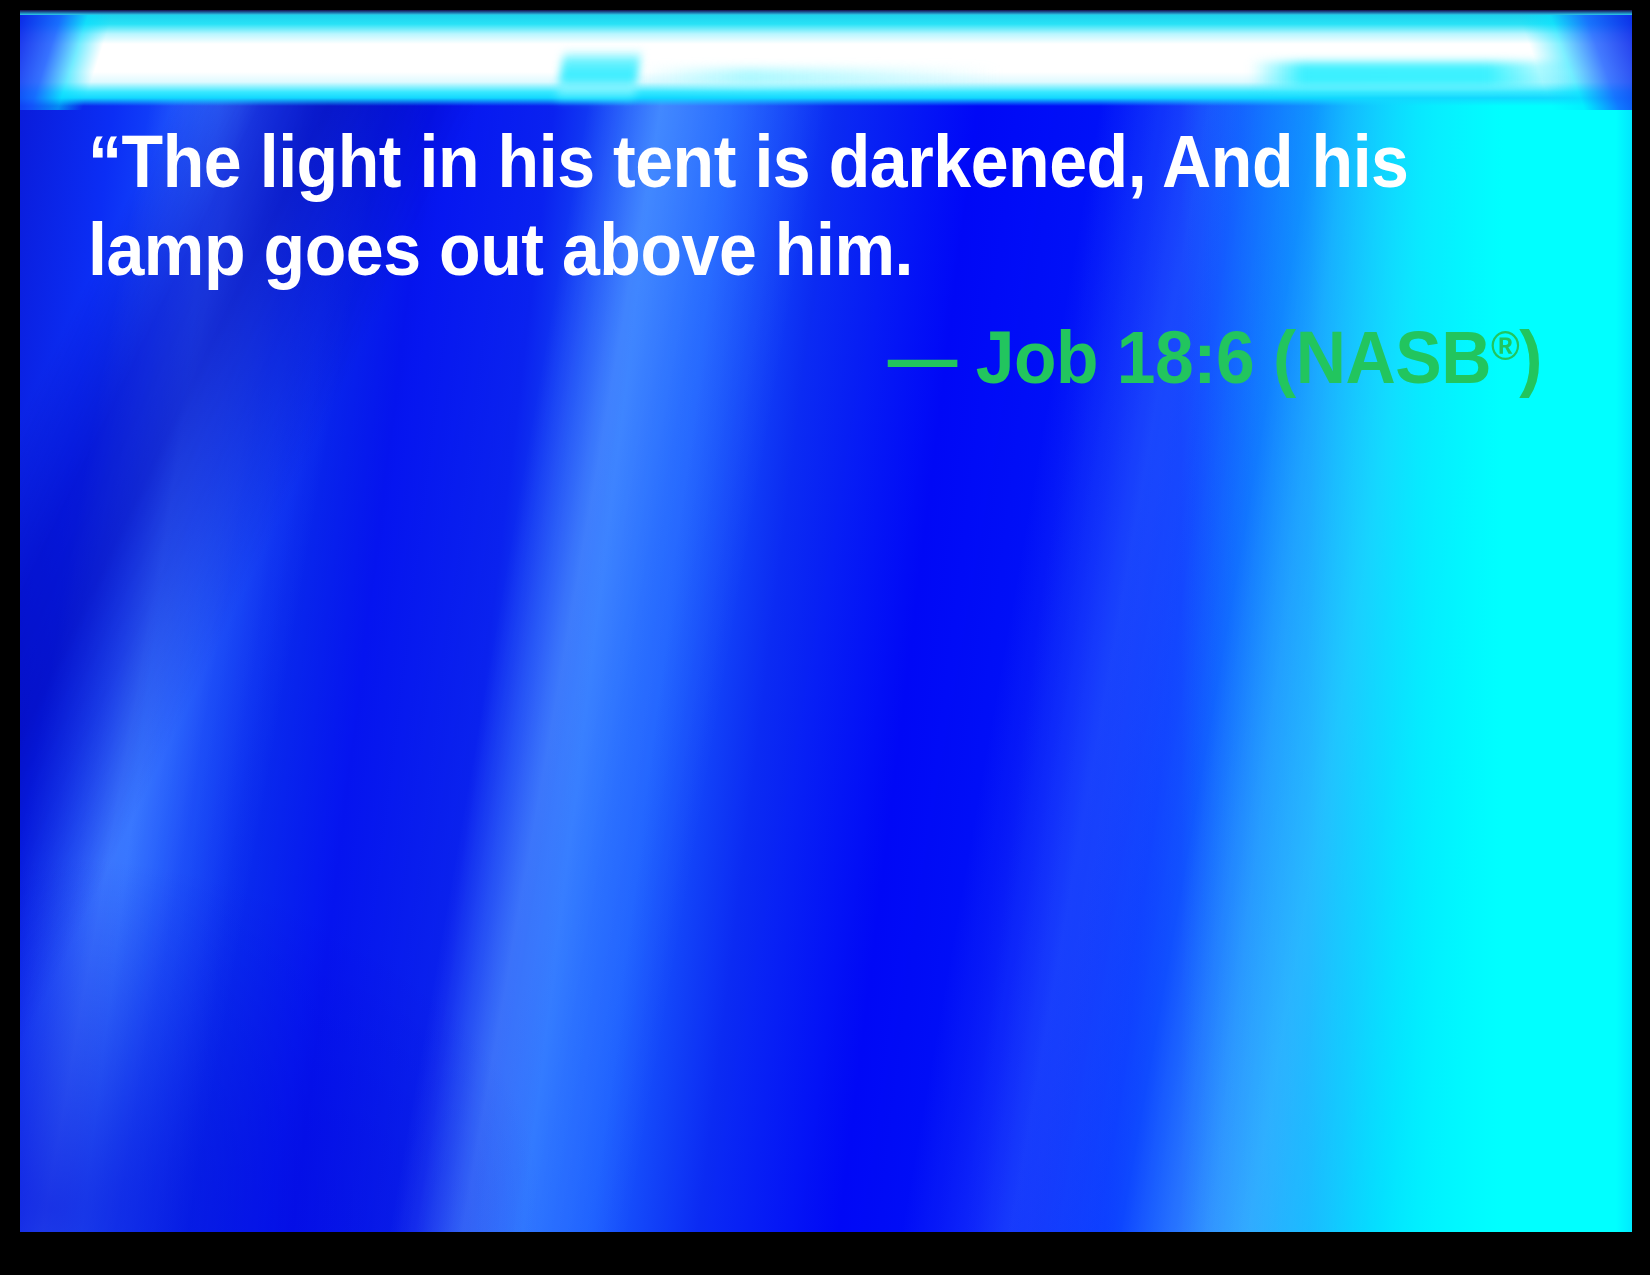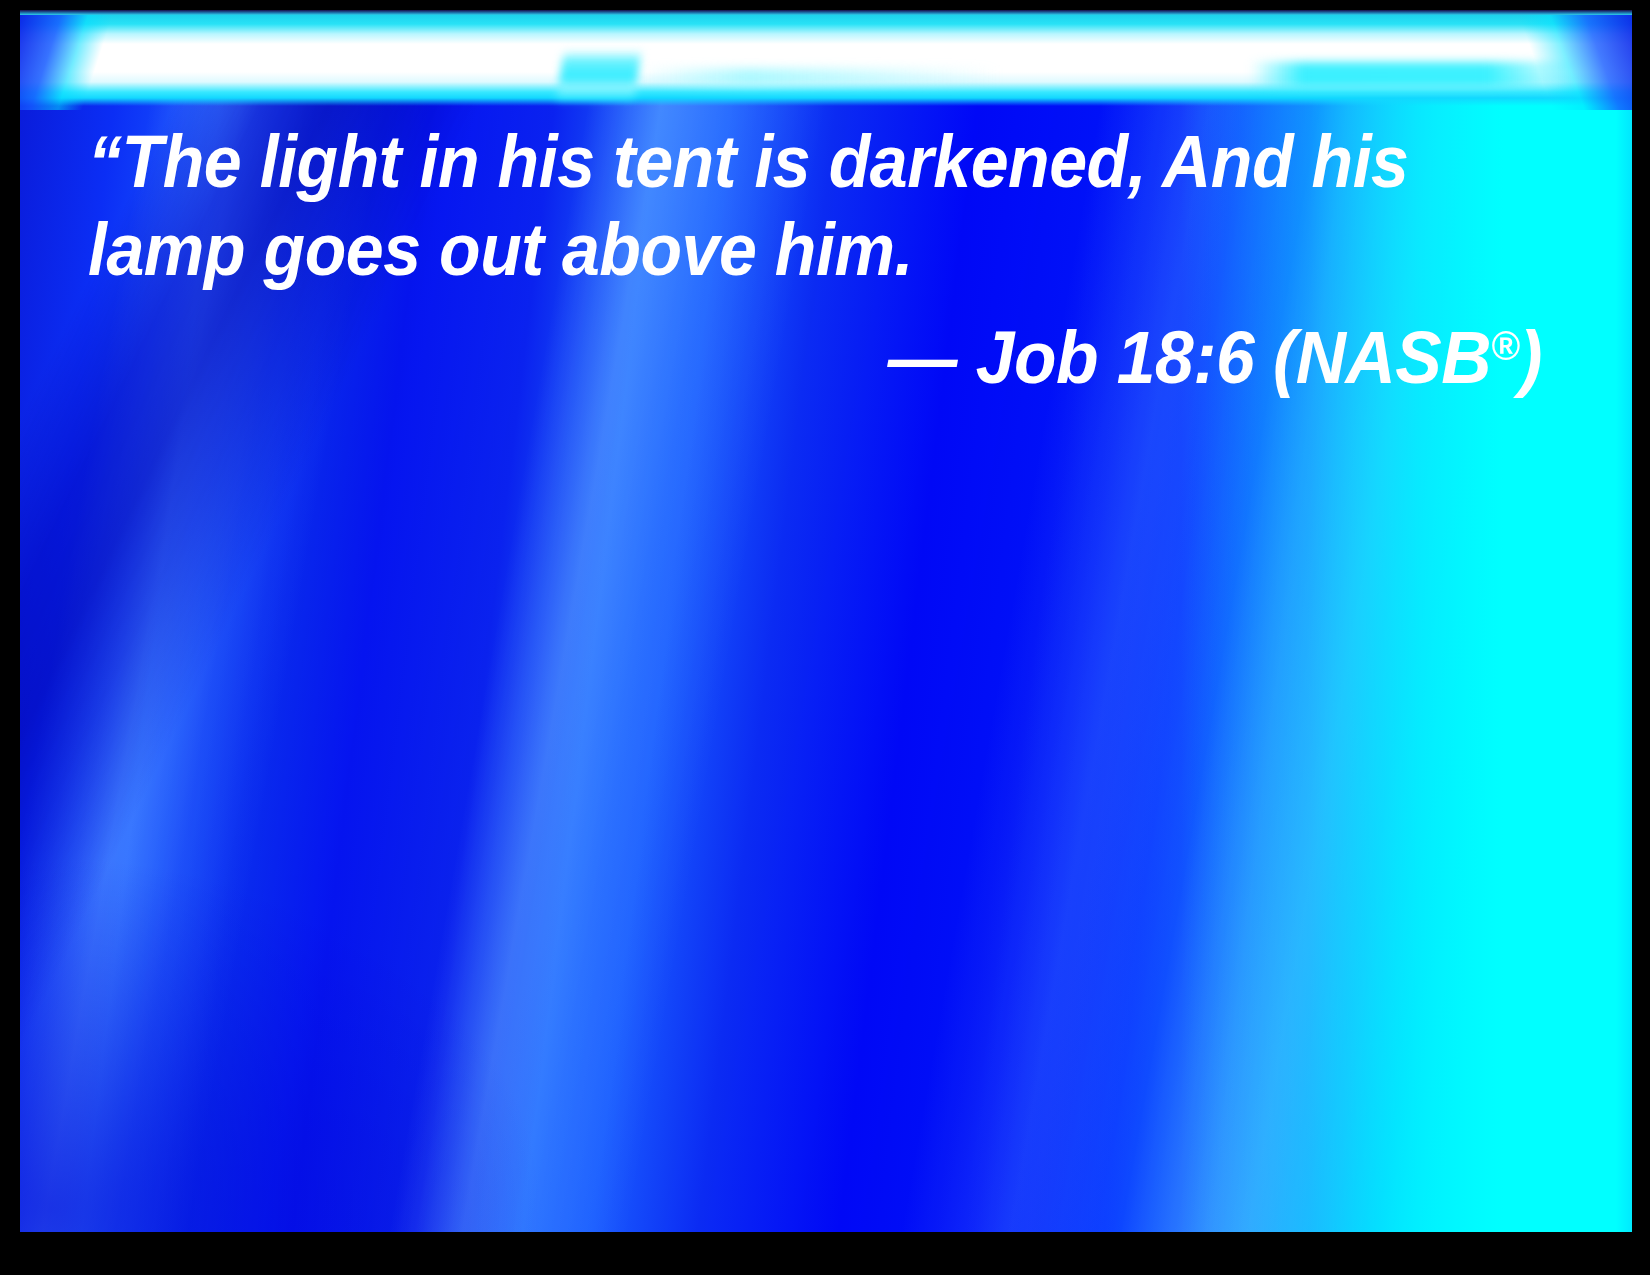--- a/index.html
+++ b/index.html
@@ -192,35 +192,34 @@
     background: linear-gradient(180deg, #1a0b4a 0%, #1f7fb8 60%, #2fd0ea 100%);
   }
 
   
   #verse-block {
     position: absolute;
     left: 68px;
     top: 108px;
     width: 1460px;
     z-index: 20;
-    font-style: italic;
   }
   .verse-line {
     color: #ffffff;
     font-family: "Liberation Sans Narrow", "Liberation Sans", "DejaVu Sans", sans-serif;
     font-weight: 700;
     font-size: 74px;
     line-height: 88px;
     letter-spacing: -0.5px;
     white-space: nowrap;
     transform: scaleX(0.92);
     transform-origin: left center;
   }
   #attribution {
-    color: #ffffff;
+    color: #22c55e;
     font-family: "Liberation Sans Narrow", "Liberation Sans", "DejaVu Sans", sans-serif;
     font-weight: 700;
     font-size: 74px;
     line-height: 92px;
     letter-spacing: -0.5px;
     white-space: nowrap;
     text-align: right;
     padding-right: 6px;
     margin-top: 6px;
   }

